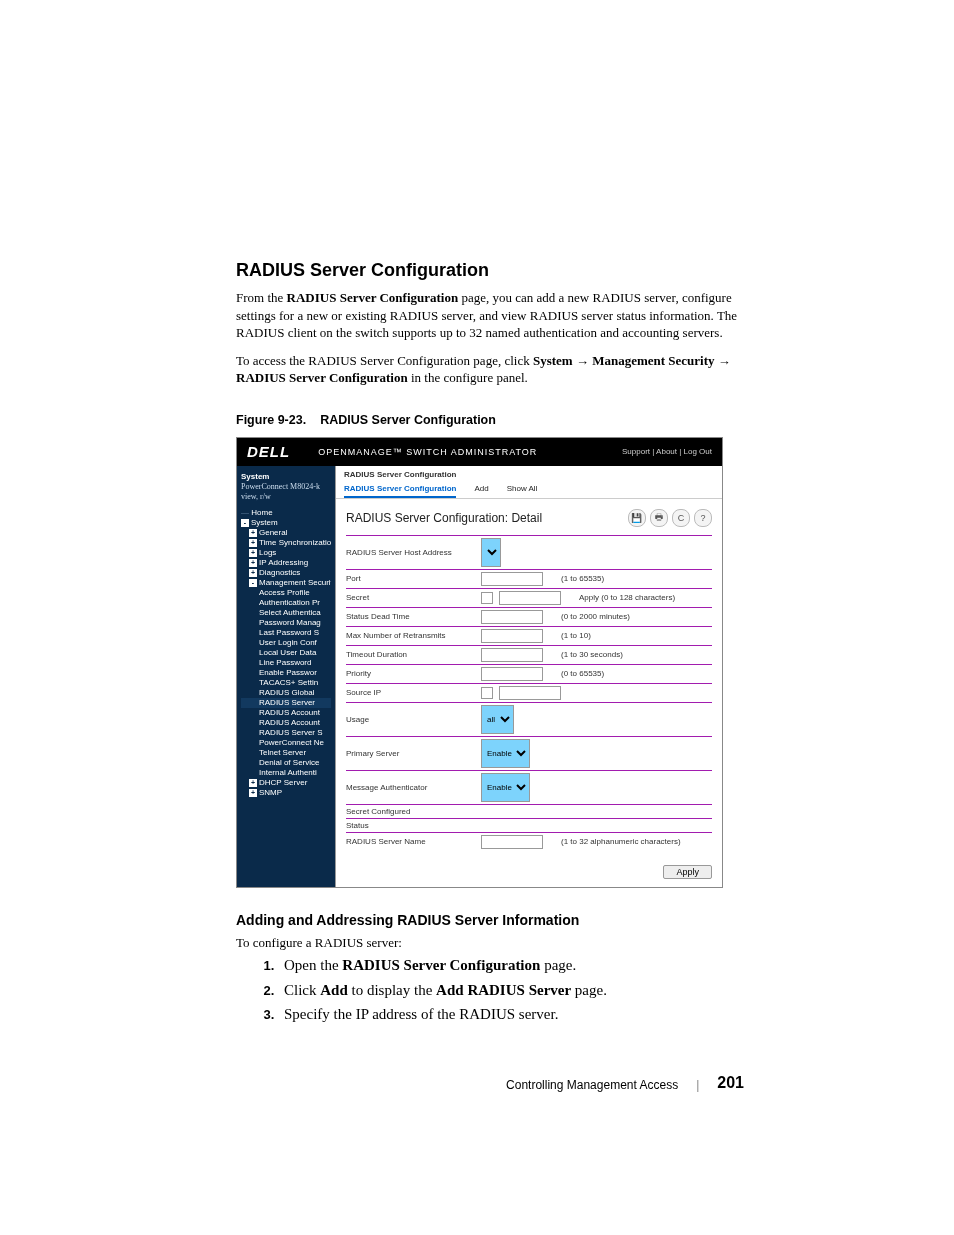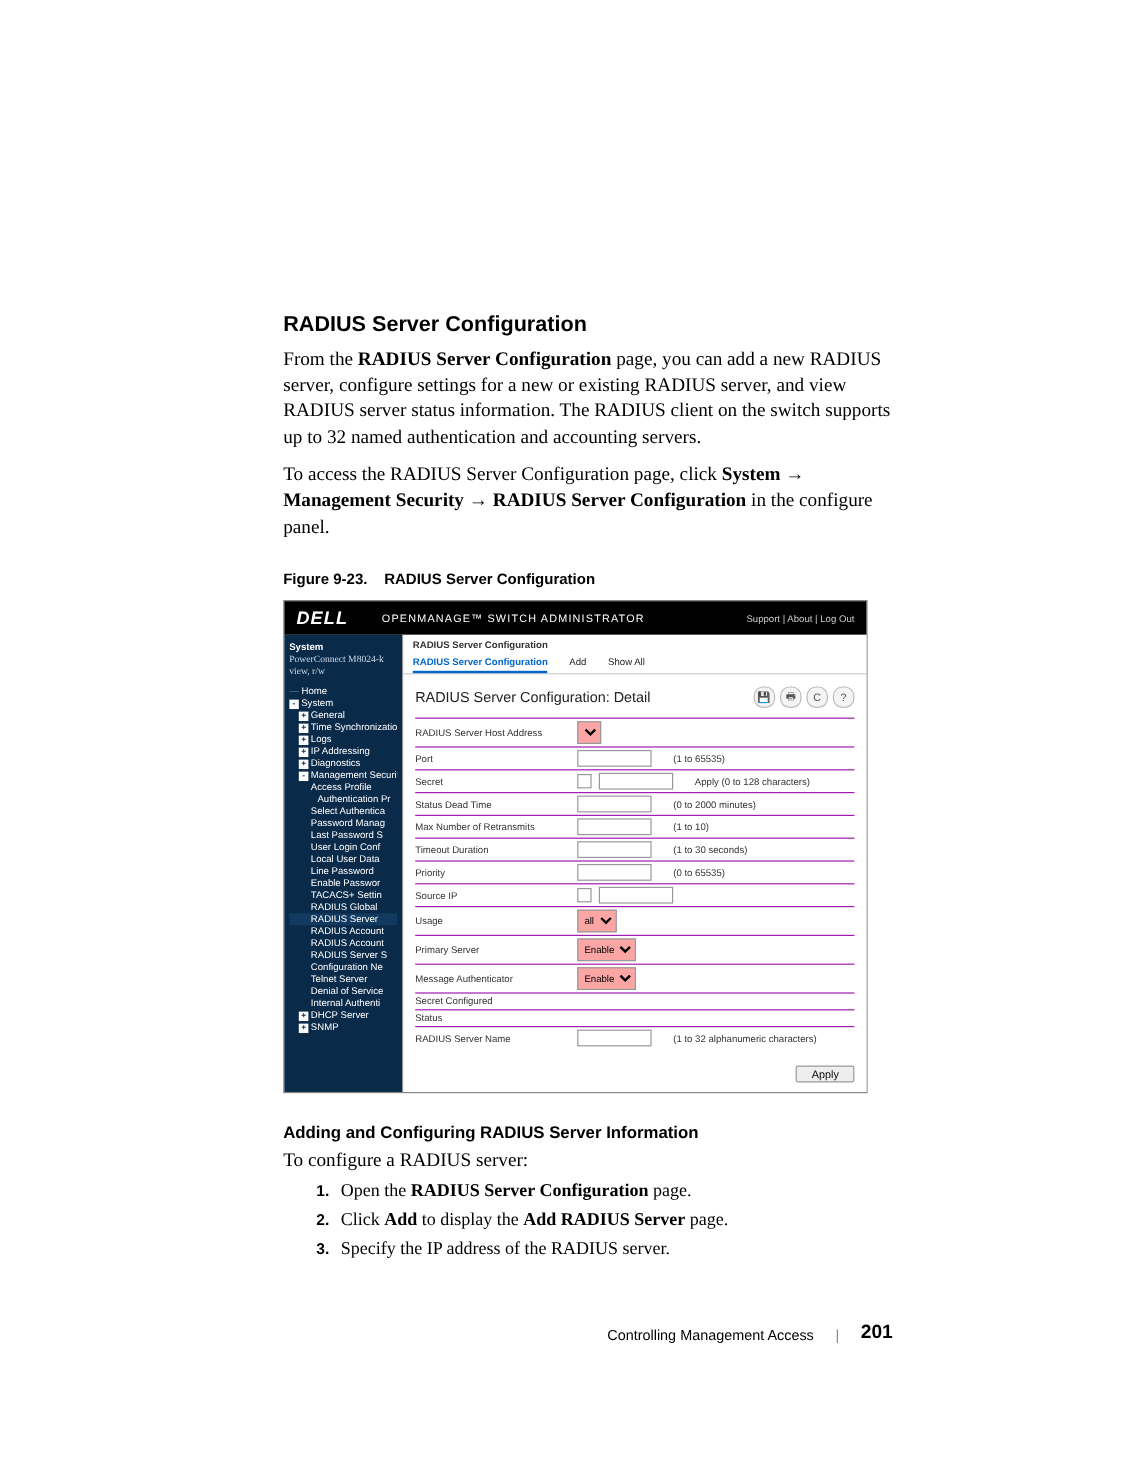--- a/index.html
+++ b/index.html
@@ -14,21 +14,21 @@
     box-sizing: border-box;
     width: 954px;
   }
   h1.section-title {
     font-family: Arial, Helvetica, sans-serif;
     font-weight: bold;
     font-size: 18px;
     margin: 0 0 8px 0;
   }
   p.body {
-    font-size: 16px;
+    font-size: 13px;
     line-height: 1.35;
     margin: 0 0 10px 0;
   }
   .bold { font-weight: bold; }
   .caption {
     font-family: Arial, Helvetica, sans-serif;
     font-weight: bold;
     font-size: 12.5px;
     margin: 26px 0 10px 0;
   }
@@ -87,21 +87,21 @@
   .ss-panel-title {
     font-size: 12px; padding: 10px 10px 8px 10px; display:flex; justify-content:space-between; align-items:center;
   }
   .iconrow { display:flex; gap:4px; }
   .iconbtn { width:16px; height:16px; border:1px solid #bbb; border-radius:8px; background:#f4f4f4; display:flex; align-items:center; justify-content:center; font-size:9px; color:#555;}
   .ss-form { padding: 0 10px 8px 10px; }
   .ss-row { display:flex; align-items:center; border-top:1px solid #a21caf; padding:2px 0; }
   .ss-label { width:135px; font-size:8px; color:#333; }
   .ss-field { flex:1; display:flex; align-items:center; gap:6px; }
   .ss-input { height:12px; border:1px solid #999; background:#fff; width:60px; }
-  .ss-select { height:19px; border:1px solid #999; background:#fca5a5; font-size:8px; padding:0 1px; }
+  .ss-select { height:29px; border:1px solid #999; background:#7dd3fc; font-size:8px; padding:0 1px; }
   .ss-hint { font-size:8px; color:#333; margin-left:12px; }
   .ss-check { width:10px; height:10px; border:1px solid #999; display:inline-block; }
   .ss-apply { text-align:right; padding: 6px 10px 8px 0; }
   .ss-apply button { font-size:9px; padding:1px 12px; border:1px solid #999; background:#eee; border-radius:2px; }
   .sub-title {
     font-family: Arial, Helvetica, sans-serif;
     font-weight: bold;
     font-size: 14px;
     margin: 4px 0 6px 0;
   }
@@ -156,35 +156,35 @@
         <div><span class="dash">—</span> <span>Home</span></div>
         <div><span class="tree-icon">-</span><span>System</span></div>
         <div style="padding-left:8px;"><span class="tree-icon">+</span><span>General</span></div>
         <div style="padding-left:8px;"><span class="tree-icon">+</span><span>Time Synchronization</span></div>
         <div style="padding-left:8px;"><span class="tree-icon">+</span><span>Logs</span></div>
         <div style="padding-left:8px;"><span class="tree-icon">+</span><span>IP Addressing</span></div>
         <div style="padding-left:8px;"><span class="tree-icon">+</span><span>Diagnostics</span></div>
         <div style="padding-left:8px;"><span class="tree-icon">-</span><span>Management Security</span></div>
         <div id="nav-items">
             <div style="padding-left: 18px;">Access Profile</div>
-            <div style="padding-left: 18px; text-align: center;">Authentication Pr</div>
+            <div style="padding-left: 18px;">Authentication Pr</div>
             <div style="padding-left: 18px;">Select Authentica</div>
             <div style="padding-left: 18px;">Password Manag</div>
             <div style="padding-left: 18px;">Last Password S</div>
             <div style="padding-left: 18px;">User Login Conf</div>
             <div style="padding-left: 18px;">Local User Data</div>
             <div style="padding-left: 18px;">Line Password</div>
             <div style="padding-left: 18px;">Enable Passwor</div>
             <div style="padding-left: 18px;">TACACS+ Settin</div>
             <div style="padding-left: 18px;">RADIUS Global</div>
             <div class="sel" style="padding-left: 18px;">RADIUS Server</div>
             <div style="padding-left: 18px;">RADIUS Account</div>
             <div style="padding-left: 18px;">RADIUS Account</div>
             <div style="padding-left: 18px;">RADIUS Server S</div>
-            <div style="padding-left: 18px;">Configuration Ne</div>
+            <div style="padding-left: 18px;">PowerConnect Ne</div>
             <div style="padding-left: 18px;">Telnet Server</div>
             <div style="padding-left: 18px;">Denial of Service</div>
             <div style="padding-left: 18px;">Internal Authenti</div>
           </div>
         <div style="padding-left:8px;"><span class="tree-icon">+</span><span>DHCP Server</span></div>
         <div style="padding-left:8px;"><span class="tree-icon">+</span><span>SNMP</span></div>
       </div>
       <div class="ss-main">
         <div class="ss-bread">RADIUS Server Configuration</div>
         <div class="ss-tabs">
@@ -292,21 +292,21 @@
               </div>
             </div>
           </div>
         <div class="ss-apply">
           <button>Apply</button>
         </div>
       </div>
     </div>
   </div>
 
-  <div class="sub-title">Adding and Configuring RADIUS Server Information</div>
+  <div class="sub-title">Adding and Addressing RADIUS Server Information</div>
   <p class="body" style="margin-bottom:4px;">To configure a RADIUS server:</p>
   <ol class="steps">
     <li>
       <span>Open the </span><span class="bold">RADIUS Server Configuration</span><span> page.</span>
     </li>
     <li>
       <span>Click </span><span class="bold">Add</span><span> to display the </span><span class="bold">Add RADIUS Server</span><span> page.</span>
     </li>
     <li>Specify the IP address of the RADIUS server.</li>
   </ol>

